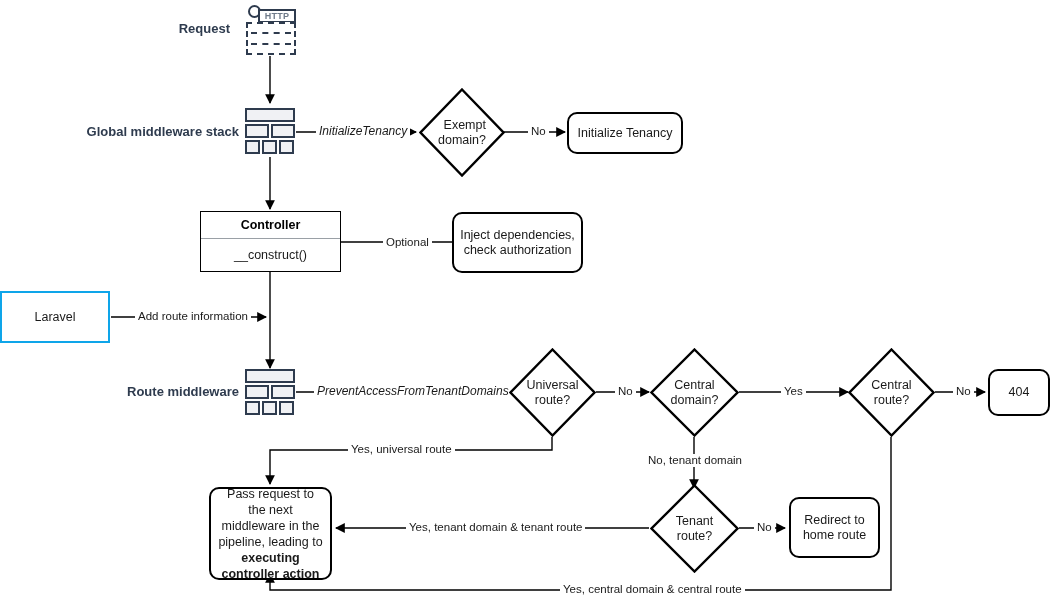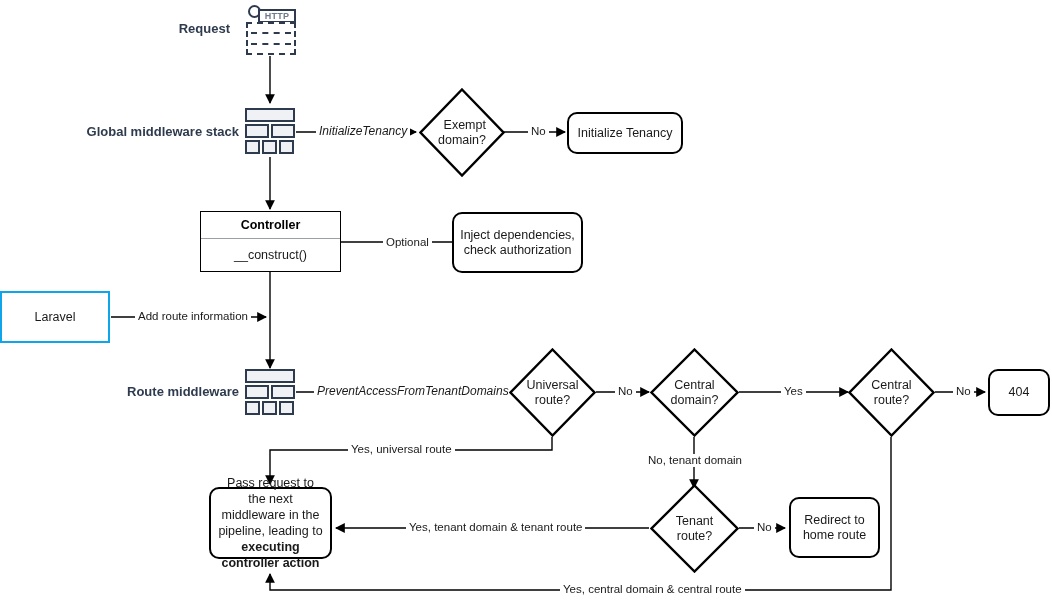--- a/index.html
+++ b/index.html
@@ -355,19 +355,19 @@
   </div>
 
   <div class="elabel" style="left:406px; top:521px;">
     <span>Yes, tenant domain &amp; tenant route</span>
   </div>
 
   <div class="elabel" style="left:560px; top:583px;">
     <span>Yes, central domain &amp; central route</span>
   </div>
 
-  <div class="node rrect" style="left:209px; top:487px; width:123px; height:72px; line-height:16px;">
+  <div class="node rrect" style="left:209px; top:487px; width:123px; height:93px; line-height:16px;">
     <span>
       <span>Pass request to the next middleware in the pipeline, leading to </span><span class="b">executing controller action</span>
     </span>
   </div>
 
 </div>
 
 </body></html>

